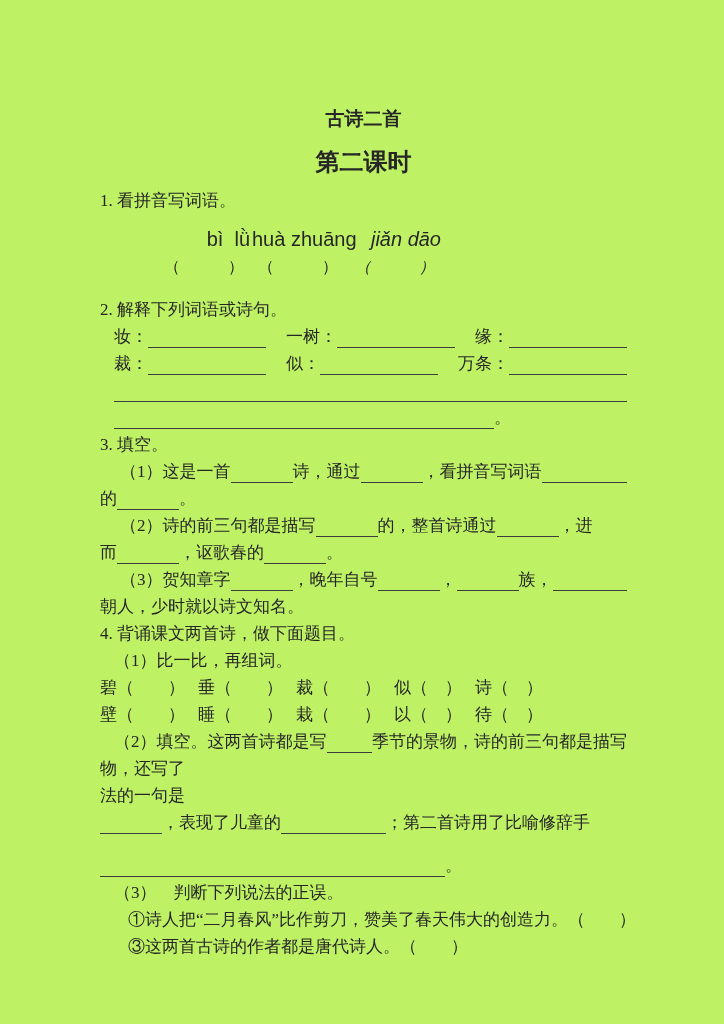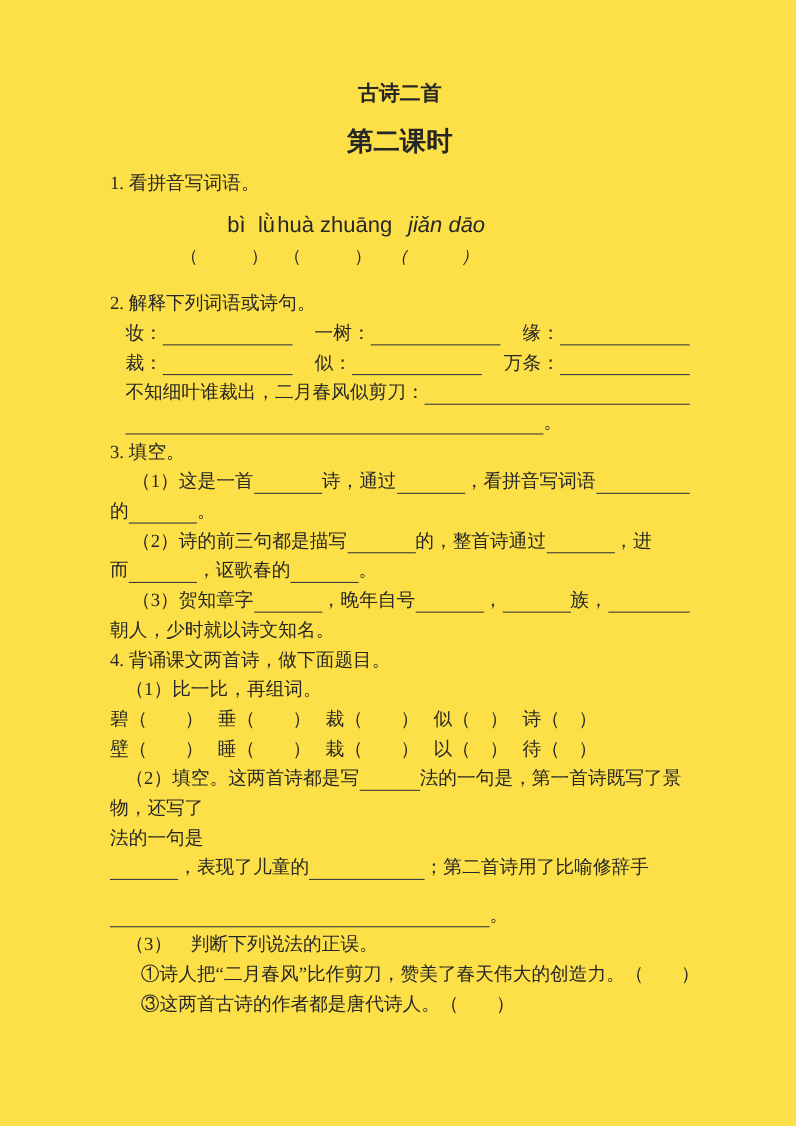--- a/index.html
+++ b/index.html
@@ -1,22 +1,22 @@
 <!DOCTYPE html>
 <html><head>
 <meta charset="utf-8">
 <style>
   html,body{margin:0;padding:0;background:#e8e8e8;}
   .page{
     position:relative;
     width:724px;height:1024px;
     box-sizing:border-box;
     margin:0 auto;
-    padding:72px 97px 20px 100px;
-    background:#fde047;
+    padding:106px 97px 20px 100px;
+    background:#bef264;
     color:#262626;
     font-family:"Liberation Serif","DejaVu Serif",serif;
     font-size:17px;
     overflow:hidden;
   }
   .title{
     text-align:center;font-weight:bold;font-size:19px;
     height:24px;margin-bottom:16px;white-space:pre;
   }
   .subtitle{
@@ -96,21 +96,20 @@
   </div>
   <div class="line ind14">
     <span>裁：</span>
     <span class="blank grow mr20"></span>
     <span>似：</span>
     <span class="blank grow mr20"></span>
     <span>万条：</span>
     <span class="blank grow"></span>
   </div>
   <div class="line ind14">
-    <span>不知细叶谁裁出，二月春风似剪刀：</span>
     <span class="blank grow"></span>
   </div>
   <div class="line ind14">
     <span class="blank b380"></span>
     <span>。</span>
   </div>
 
   <div class="line">
     <span>3. 填空。</span>
   </div>
@@ -171,21 +170,21 @@
   <div class="line">
     <span class="zcell">壁（　　）</span>
     <span class="zcell">睡（　　）</span>
     <span class="zcell">栽（　　）</span>
     <span class="zcell">以（　）</span>
     <span class="zcell">待（　）</span>
   </div>
   <div class="line ind14">
     <span>（2）填空。这两首诗都是写</span>
     <span class="blank b55"></span>
-    <span>法的一句是，第一首诗既写了景</span>
+    <span>季节的景物，诗的前三句都是描写</span>
   </div>
   <div class="line">
     <span>物，还写了</span>
   </div>
   <div class="line">
     <span>法的一句是</span>
   </div>
   <div class="line">
     <span class="blank b62"></span>
     <span>，表现了儿童的</span>

